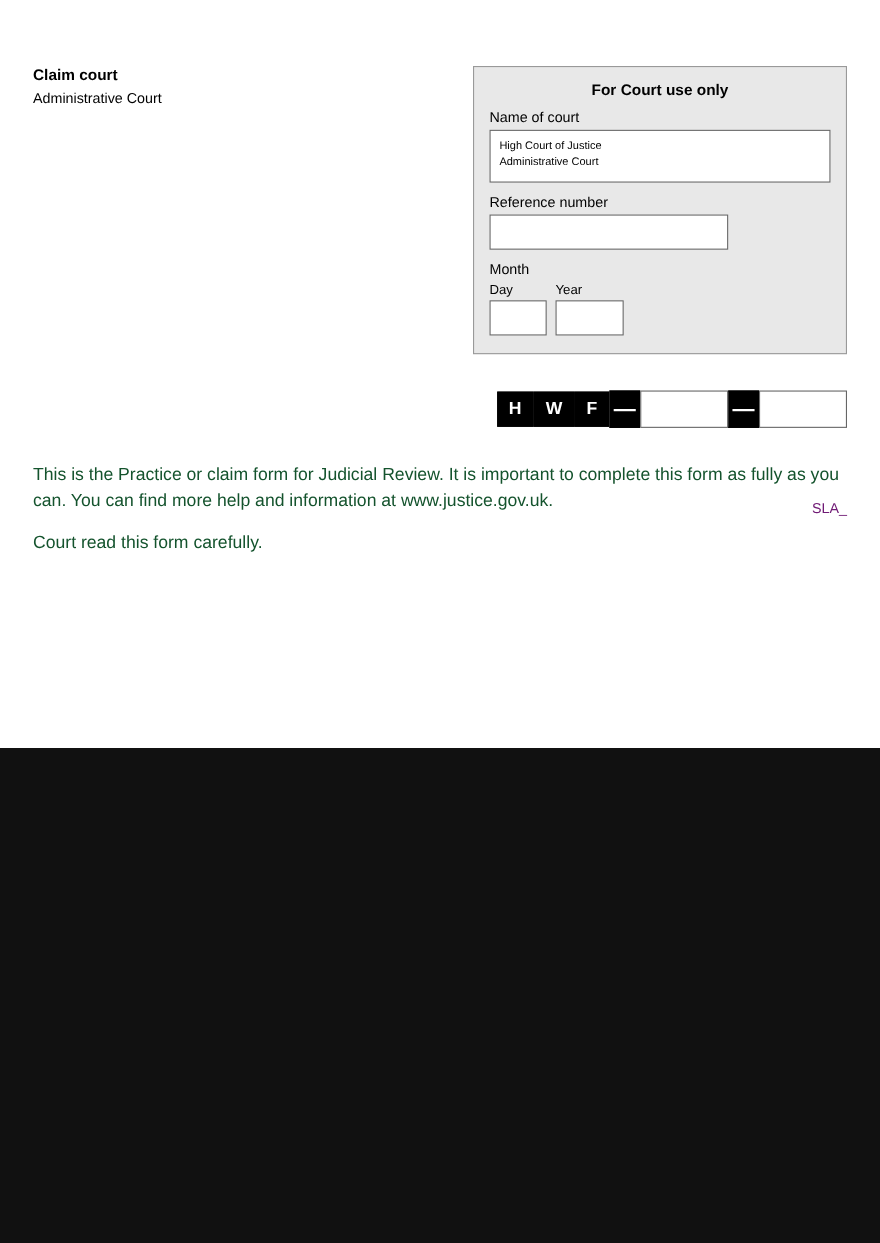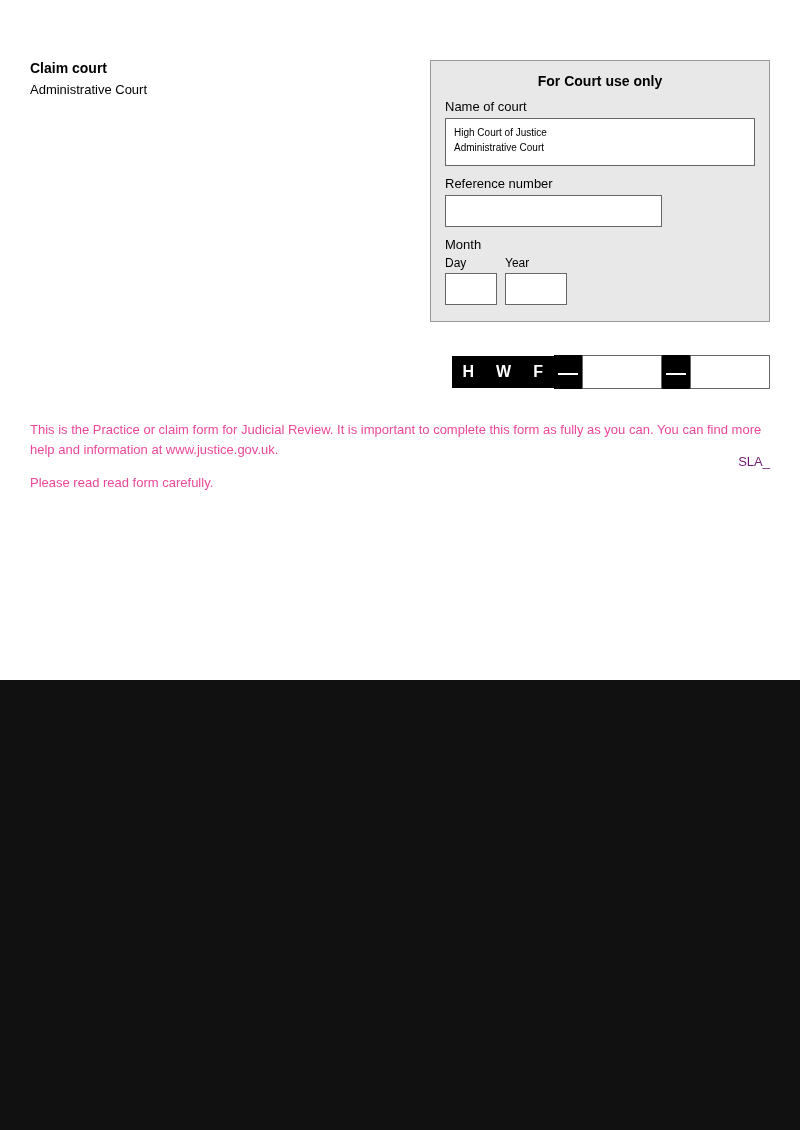--- a/index.html
+++ b/index.html
@@ -149,22 +149,22 @@
     }
 
     
     .main-body {
       position: absolute;
       top: 420px;
       left: 30px;
       right: 30px;
     }
     .body-text {
-      font-size: 13px;
-      color: #ec4899;
+      font-size: 16px;
+      color: #14532d;
       line-height: 1.5;
       margin-bottom: 14px;
     }
     .sla-label {
       position: absolute;
       right: 0;
       top: 34px;
       font-size: 13px;
       color: #701a75;
     }
@@ -246,21 +246,21 @@
     <input class="hwf-input" type="text" style="">
     <div class="hwf-dash">—</div>
     <input class="hwf-input2" type="text" style="">
   </div>
 
   <div class="main-body">
     <div class="relative-wrapper">
       <p class="body-text">This is the Practice or claim form for Judicial Review. It is important to complete this form as fully as you can. You can find more help and information at www.justice.gov.uk.</p>
       <span class="sla-label">SLA_</span>
     </div>
-    <p class="body-text">Please read read form carefully.</p>
+    <p class="body-text">Court read this form carefully.</p>
   </div>
 
   <div class="page-footer">
     <span>N461 Judicial Review claim form (08.18)</span>
   </div>
 </div>
 
 <div style="position:absolute;top:680px;left:0;width:800px;height:450px;background:#111;"></div>
 
 </body></html>

